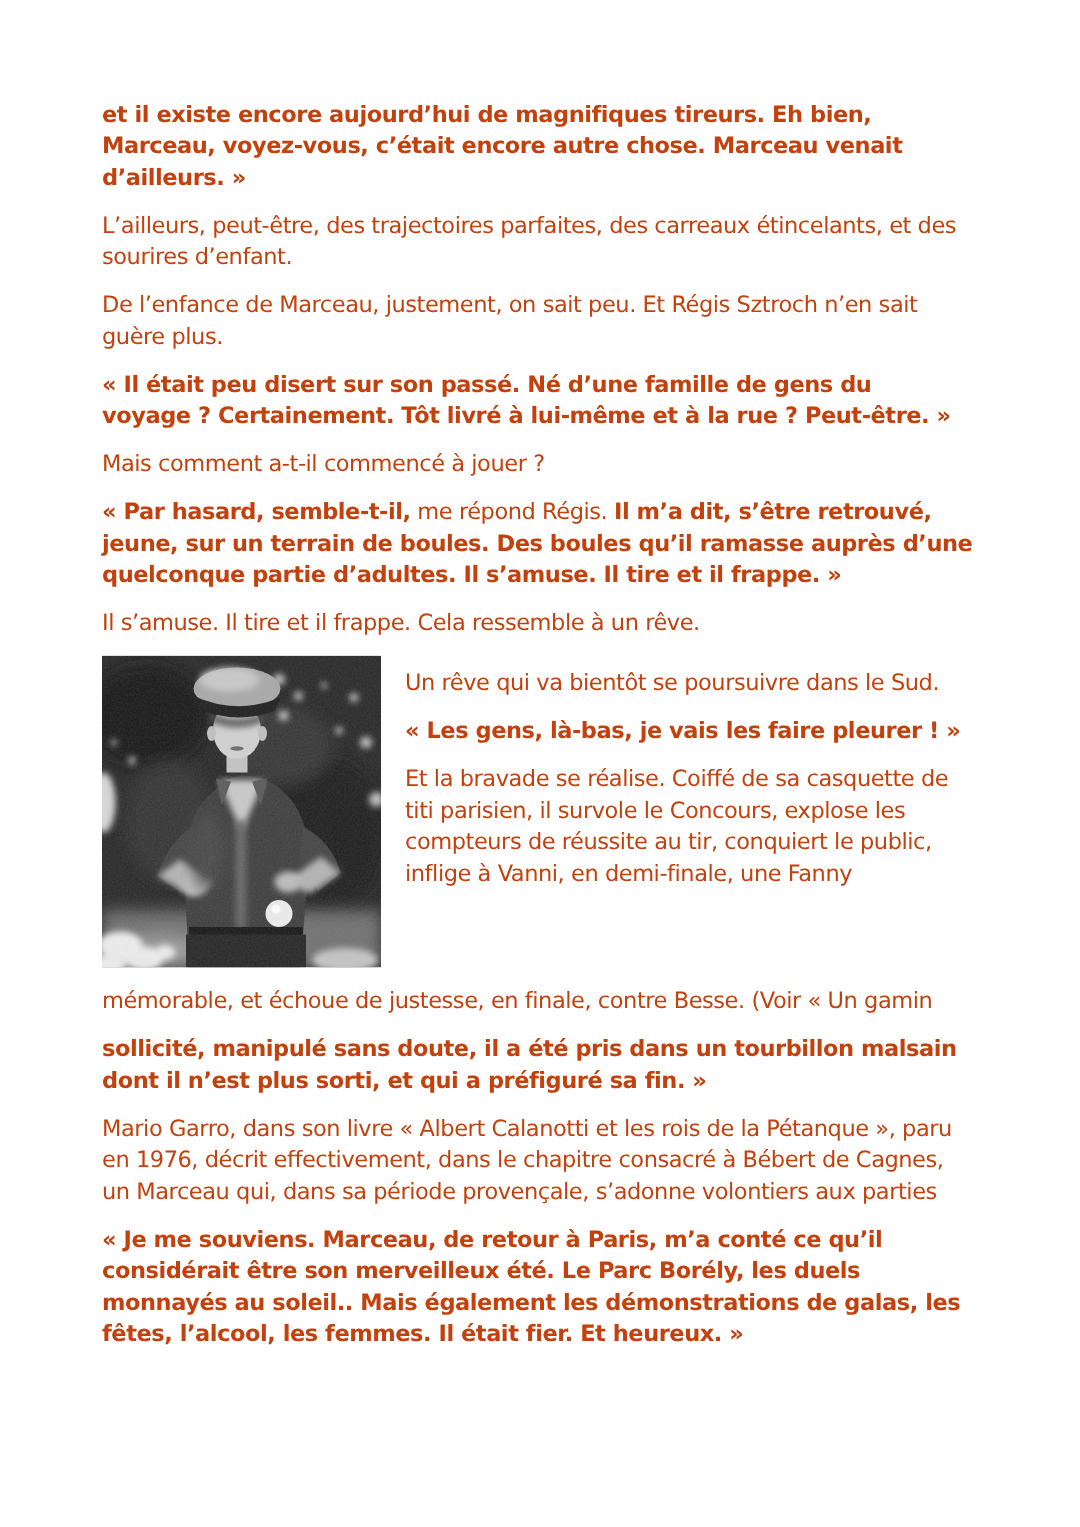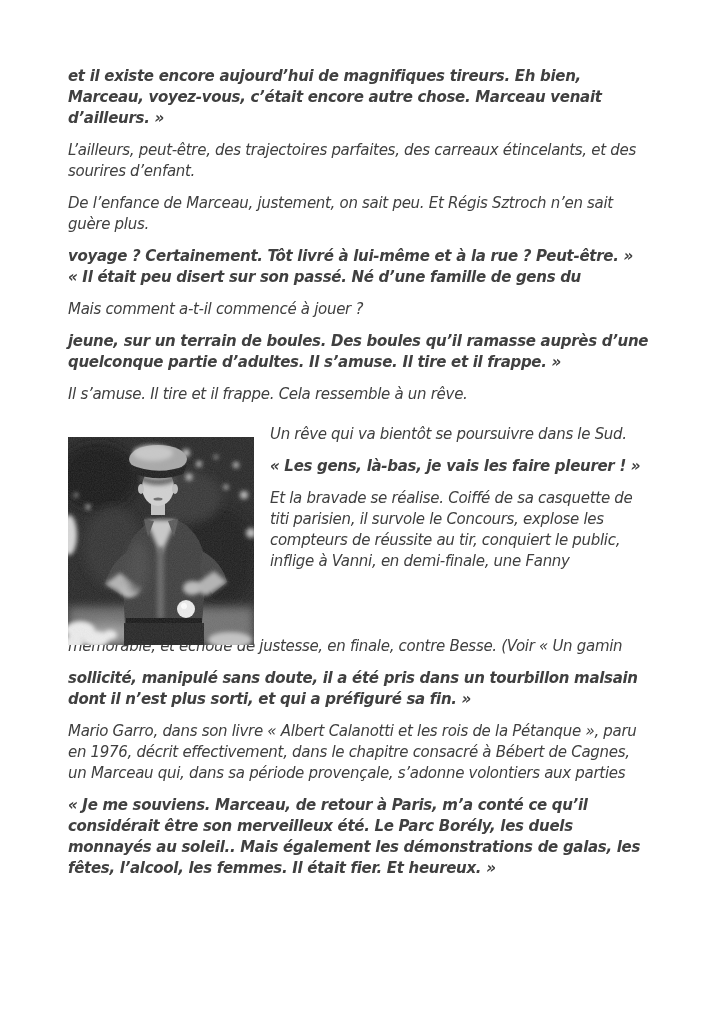--- a/index.html
+++ b/index.html
@@ -11,22 +11,21 @@
   }
   .content{
     position:relative;
     box-sizing:border-box;
     width:588px;height:1018px;
     padding:66px 56px 0 68px;
     font-family:"DejaVu Sans","Liberation Sans",sans-serif;
     font-size:15px;
     line-height:21px;
     letter-spacing:-0.3px;
-    color:#404040;
-    font-style:italic;
+    color:#c2410c;
   }
   .para{margin:0 0 11px 0;}
   .para.nogap{margin-bottom:0;}
   .line{white-space:nowrap;}
   .b{font-weight:700;}
   .beside{margin-left:202px;min-height:212px;margin-top:19px;}
   .photo{
     position:absolute;
     left:68px;top:437px;
     width:186px;height:208px;
@@ -137,29 +136,32 @@
     <div class="line">L’ailleurs, peut-être, des trajectoires parfaites, des carreaux étincelants, et des</div>
     <div class="line">sourires d’enfant.</div>
   </div>
 
   <div class="para">
     <div class="line">De l’enfance de Marceau, justement, on sait peu. Et Régis Sztroch n’en sait</div>
     <div class="line">guère plus.</div>
   </div>
 
   <div class="para">
+    <div class="line b">« Il était peu disert sur son passé. Né d’une famille de gens du</div>
     <div class="line b">voyage ? Certainement. Tôt livré à lui-même et à la rue ? Peut-être. »</div>
-    <div class="line b">« Il était peu disert sur son passé. Né d’une famille de gens du</div>
   </div>
 
   <div class="para">
     <div class="line">Mais comment a-t-il commencé à jouer ?</div>
   </div>
 
   <div class="para">
+    <div class="line">
+      <span class="b">« Par hasard, semble-t-il,</span><span> me répond Régis. </span><span class="b">Il m’a dit, s’être retrouvé,</span>
+    </div>
     <div class="line b">jeune, sur un terrain de boules. Des boules qu’il ramasse auprès d’une</div>
     <div class="line b">quelconque partie d’adultes. Il s’amuse. Il tire et il frappe. »</div>
   </div>
 
   <div class="para">
     <div class="line">Il s’amuse. Il tire et il frappe. Cela ressemble à un rêve.</div>
   </div>
 
   <div class="beside">
 

